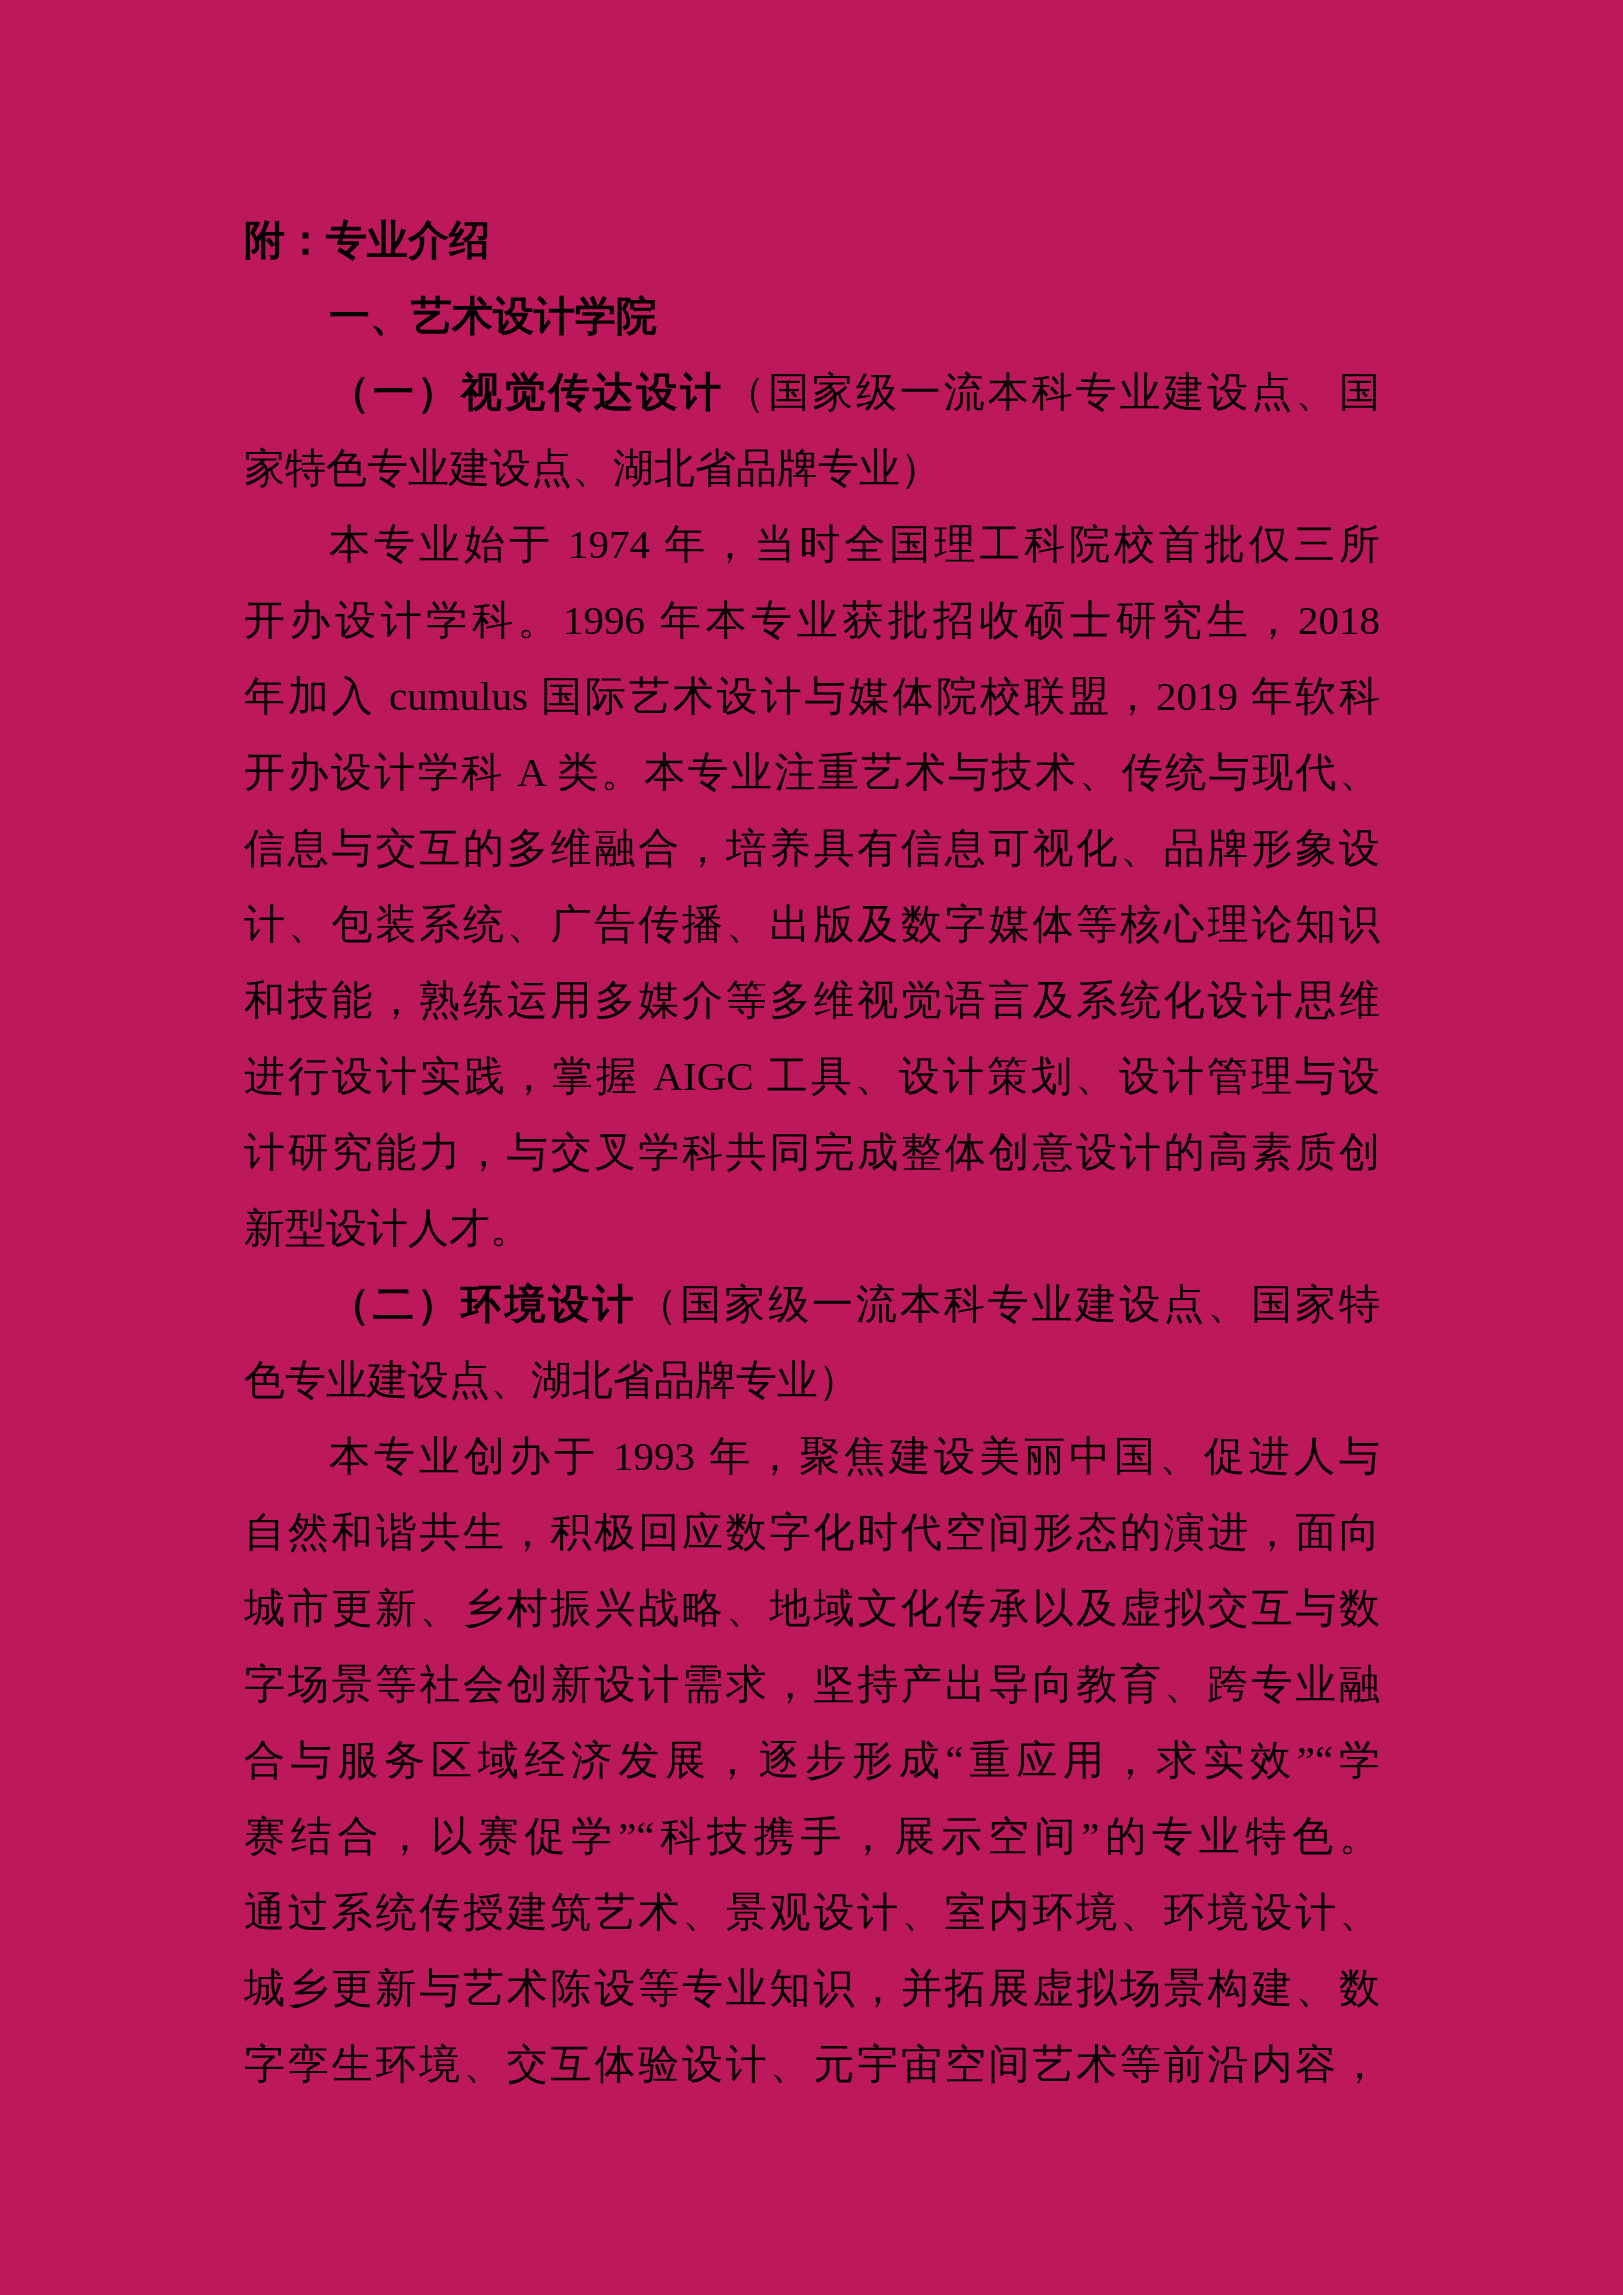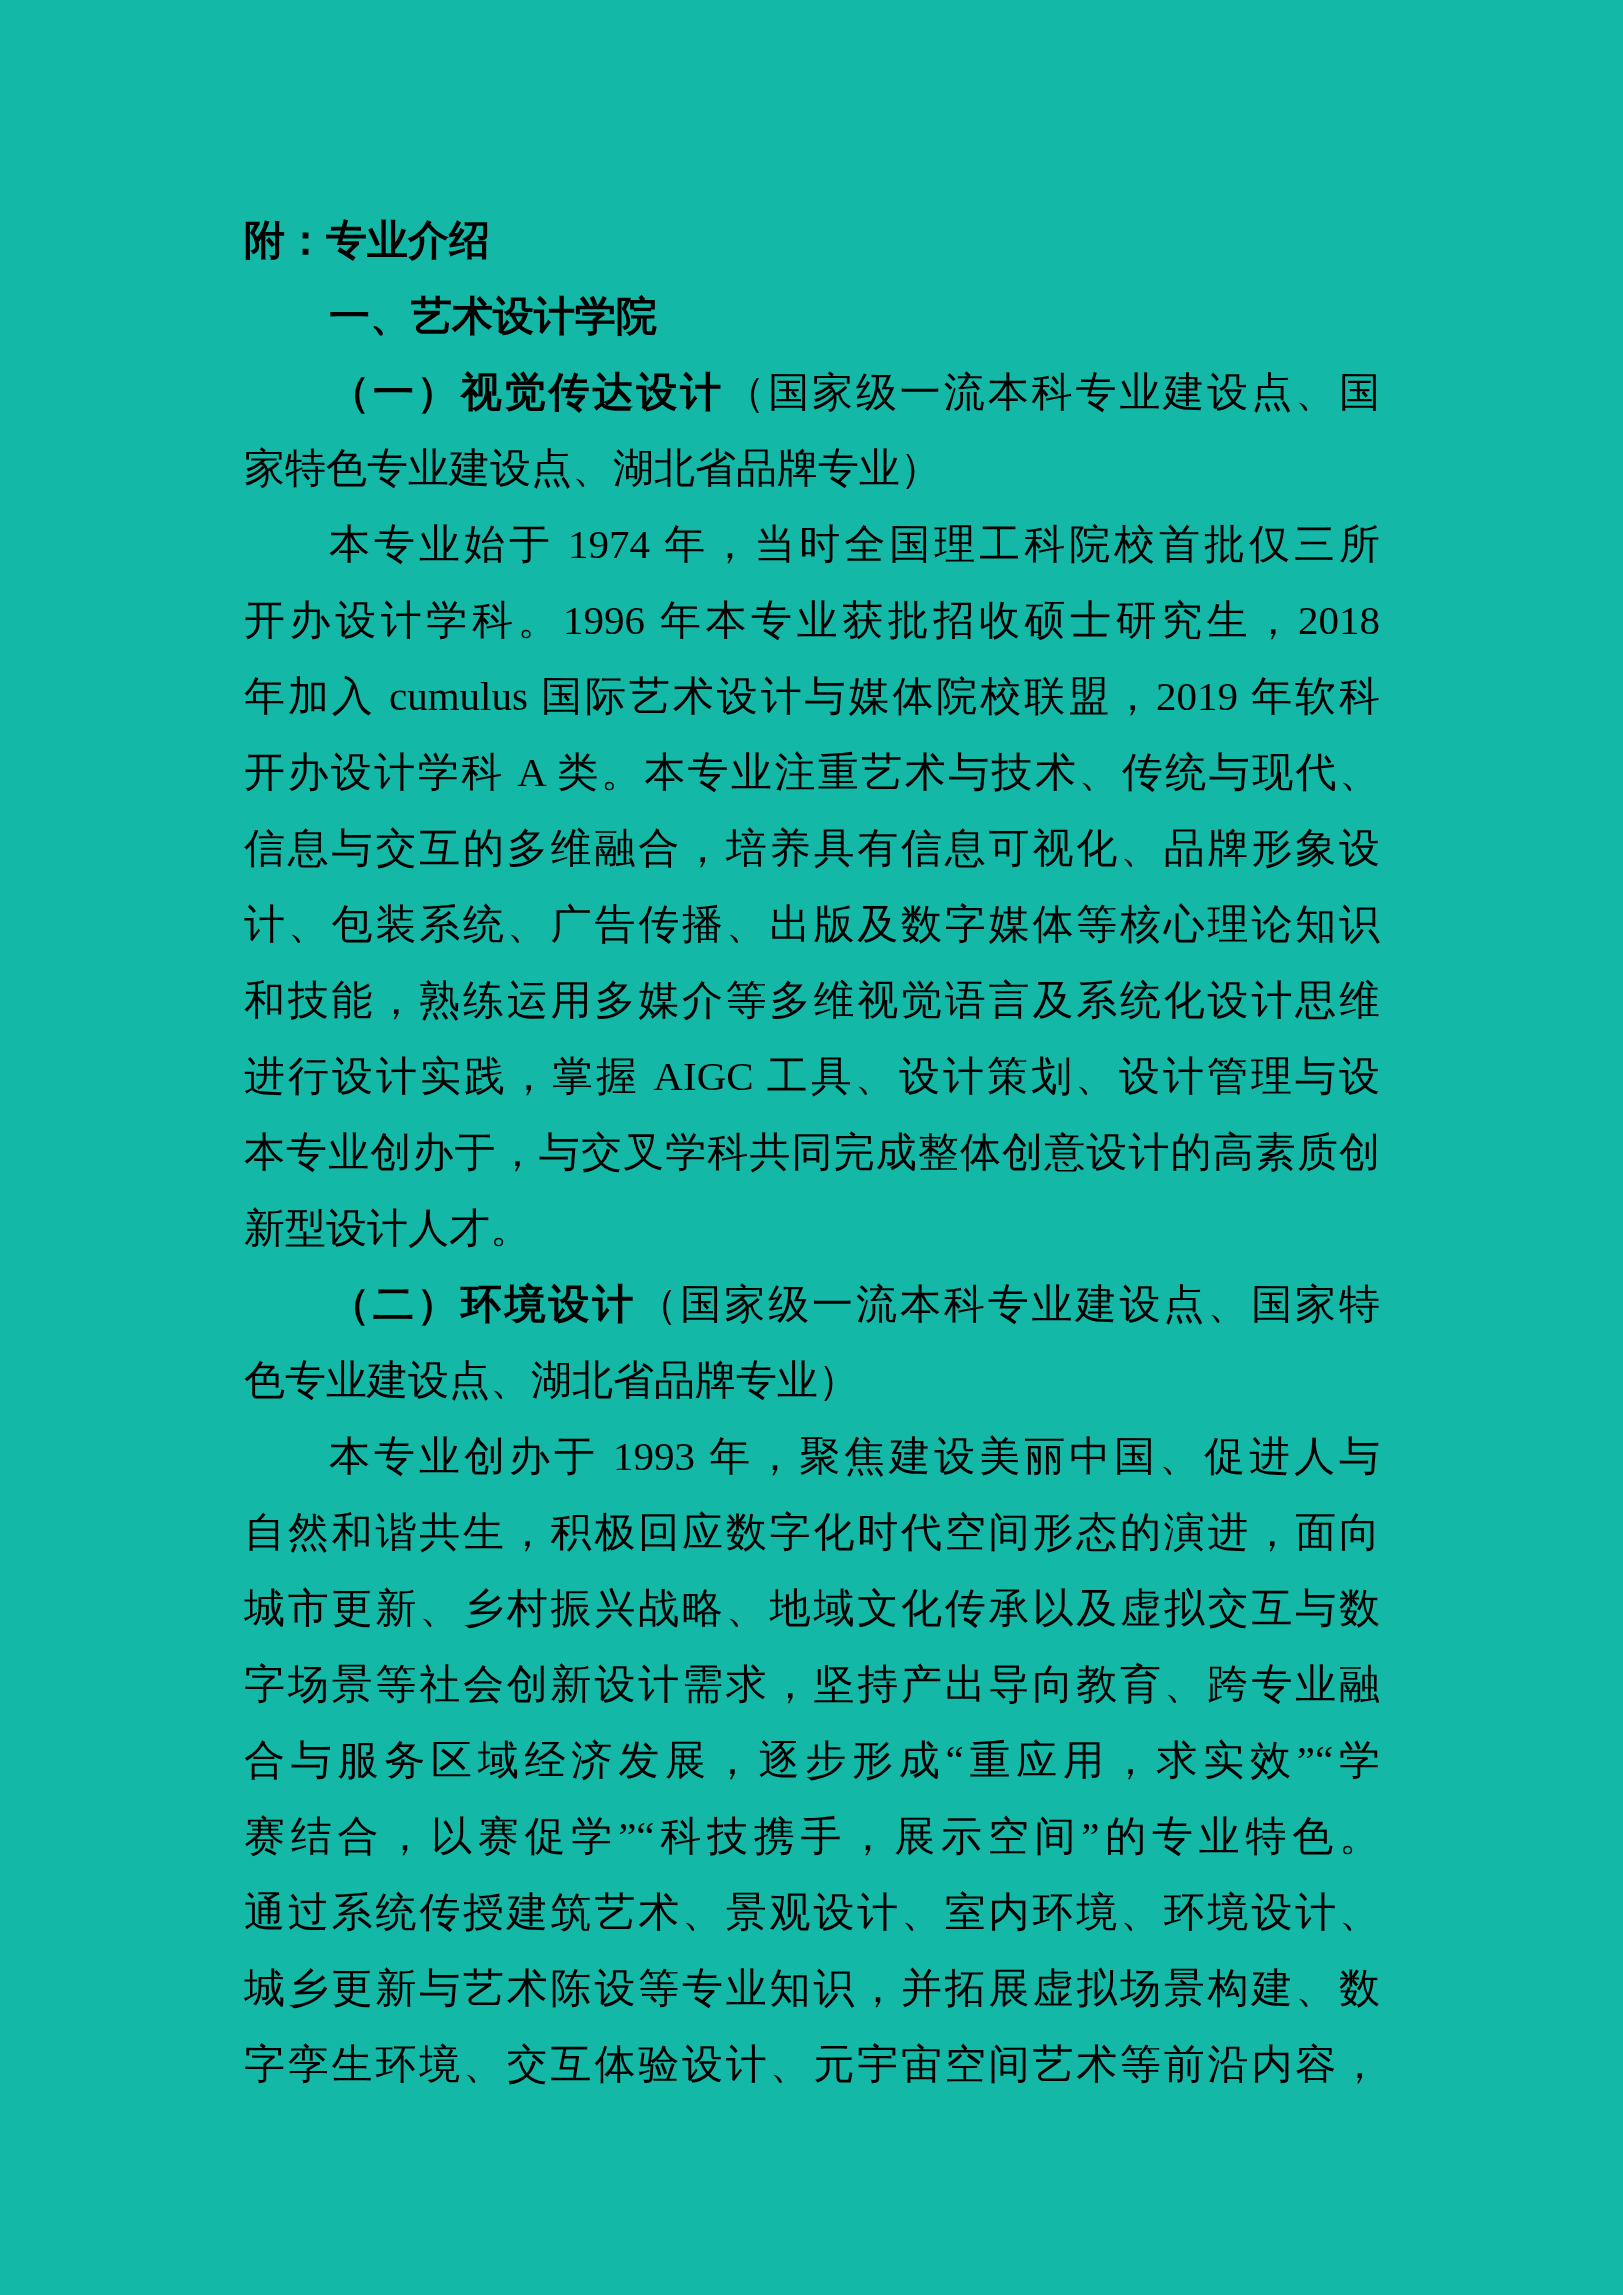--- a/index.html
+++ b/index.html
@@ -4,21 +4,21 @@
 <style>
   html, body {
     margin: 0;
     padding: 0;
     background: #ffffff;
   }
   .page {
     position: relative;
     width: 1623px;
     height: 2295px;
-    background: #14b8a6;
+    background: #be185d;
     overflow: hidden;
   }
   .textblock {
     position: absolute;
     left: 244px;
     top: 202px;
     width: 1136px;
     color: #000000;
   }
   .line {
@@ -54,21 +54,21 @@
       <div class="line justify indent"><span class="seg-bold">（一）视觉传达设计</span><span class="seg-reg">（国家级一流本科专业建设点、国</span></div>
       <div class="line"><span class="seg-reg">家特色专业建设点、湖北省品牌专业）</span></div>
       <div class="line justify indent"><span class="seg-reg">本专业始于 1974 年，当时全国理工科院校首批仅三所</span></div>
       <div class="line justify"><span class="seg-reg">开办设计学科。1996 年本专业获批招收硕士研究生，2018</span></div>
       <div class="line justify"><span class="seg-reg">年加入 cumulus 国际艺术设计与媒体院校联盟，2019 年软科</span></div>
       <div class="line justify"><span class="seg-reg">开办设计学科 A 类。本专业注重艺术与技术、传统与现代、</span></div>
       <div class="line justify"><span class="seg-reg">信息与交互的多维融合，培养具有信息可视化、品牌形象设</span></div>
       <div class="line justify"><span class="seg-reg">计、包装系统、广告传播、出版及数字媒体等核心理论知识</span></div>
       <div class="line justify"><span class="seg-reg">和技能，熟练运用多媒介等多维视觉语言及系统化设计思维</span></div>
       <div class="line justify"><span class="seg-reg">进行设计实践，掌握 AIGC 工具、设计策划、设计管理与设</span></div>
-      <div class="line justify"><span class="seg-reg">本专业创办于，与交叉学科共同完成整体创意设计的高素质创</span></div>
+      <div class="line justify"><span class="seg-reg">计研究能力，与交叉学科共同完成整体创意设计的高素质创</span></div>
       <div class="line"><span class="seg-reg">新型设计人才。</span></div>
       <div class="line justify indent"><span class="seg-bold">（二）环境设计</span><span class="seg-reg">（国家级一流本科专业建设点、国家特</span></div>
       <div class="line"><span class="seg-reg">色专业建设点、湖北省品牌专业）</span></div>
       <div class="line justify indent"><span class="seg-reg">本专业创办于 1993 年，聚焦建设美丽中国、促进人与</span></div>
       <div class="line justify"><span class="seg-reg">自然和谐共生，积极回应数字化时代空间形态的演进，面向</span></div>
       <div class="line justify"><span class="seg-reg">城市更新、乡村振兴战略、地域文化传承以及虚拟交互与数</span></div>
       <div class="line justify"><span class="seg-reg">字场景等社会创新设计需求，坚持产出导向教育、跨专业融</span></div>
       <div class="line justify"><span class="seg-reg">合与服务区域经济发展，逐步形成“重应用，求实效”“学</span></div>
       <div class="line justify"><span class="seg-reg">赛结合，以赛促学”“科技携手，展示空间”的专业特色。</span></div>
       <div class="line justify"><span class="seg-reg">通过系统传授建筑艺术、景观设计、室内环境、环境设计、</span></div>

